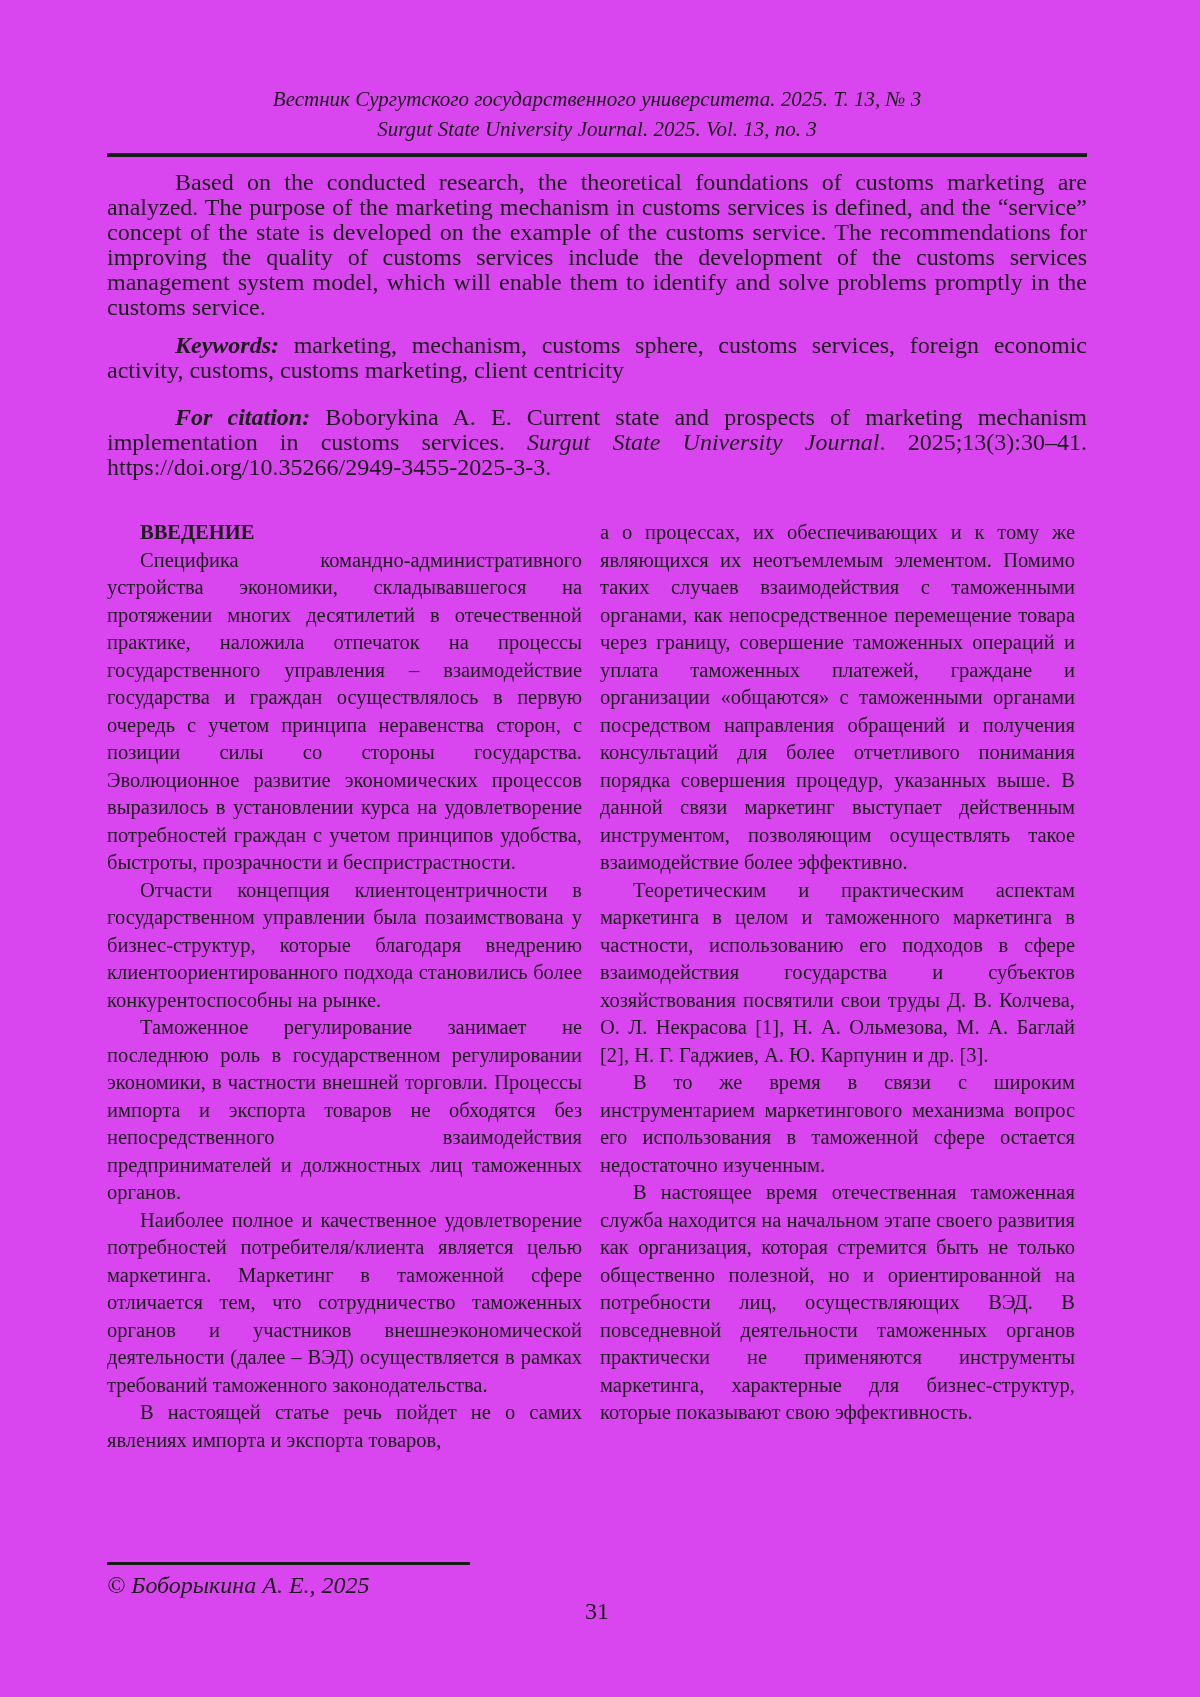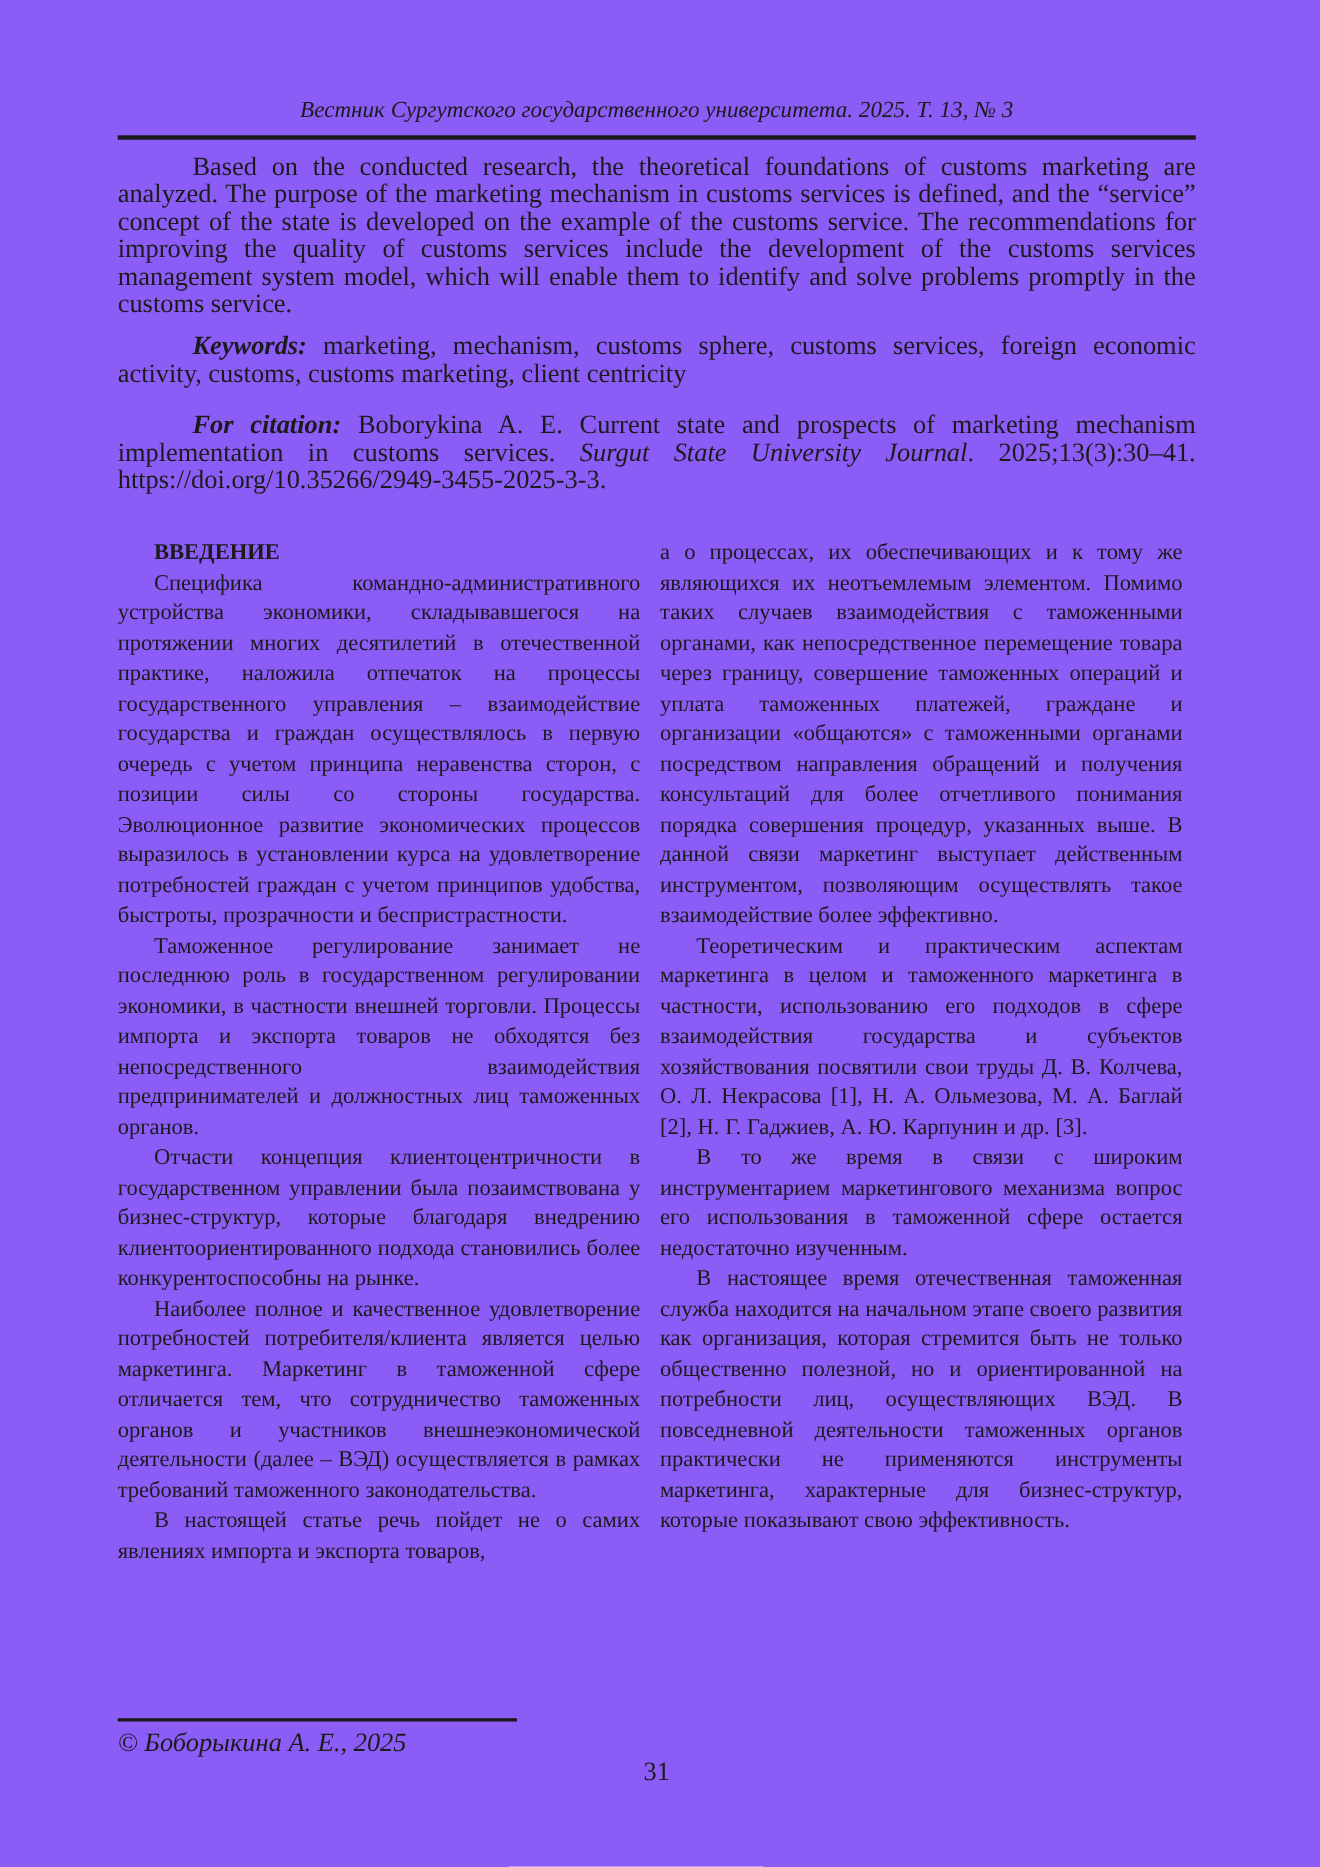--- a/index.html
+++ b/index.html
@@ -4,21 +4,21 @@
 <style>
   html, body {
     margin: 0;
     padding: 0;
     background: #ffffff;
   }
   .page {
     position: relative;
     width: 1200px;
     height: 1697px;
-    background: #8b5cf6;
+    background: #d946ef;
     color: #1b1b1b;
     font-family: "Liberation Serif", "DejaVu Serif", serif;
     overflow: hidden;
   }
   .content {
     position: absolute;
     left: 107px;
     top: 0;
     width: 980px;
   }
@@ -93,36 +93,37 @@
   }
 </style>
 </head>
 <body>
 
 <div class="page">
   <div class="content">
 
     <header class="journal-header">
       <div class="header-line">Вестник Сургутского государственного университета. 2025. Т. 13, № 3</div>
+      <div class="header-line">Surgut State University Journal. 2025. Vol. 13, no. 3</div>
     </header>
 
     <div class="header-rule"></div>
 
     <p class="abstract indent-lg" lang="en">Based on the conducted research, the theoretical foundations of customs marketing are analyzed. The purpose of the marketing mechanism in customs services is defined, and the “service” concept of the state is developed on the example of the customs service. The recommendations for improving the quality of customs services include the development of the customs services management system model, which will enable them to identify and solve problems promptly in the customs service.</p>
 
     <p class="keywords indent-lg" lang="en"><span class="bold-italic">Keywords:</span><span> marketing, mechanism, customs sphere, customs services, foreign economic activity, customs, customs marketing, client centricity</span></p>
 
     <p class="citation indent-lg" lang="en"><span class="bold-italic">For citation:</span><span> Boborykina A. E. Current state and prospects of marketing mechanism implementation in customs services. </span><span class="italic">Surgut State University Journal</span><span>. 2025;13(3):30–41. https://doi.org/10.35266/2949-3455-2025-3-3.</span></p>
 
     <div class="columns">
       <div class="col" lang="ru">
         <p class="intro-heading">ВВЕДЕНИЕ</p>
         <p>Специфика командно-административного устройства экономики, складывавшегося на протяжении многих десятилетий в отечественной практике, наложила отпечаток на процессы государственного управления – взаимодействие государства и граждан осуществлялось в первую очередь с учетом принципа неравенства сторон, с позиции силы со стороны государства. Эволюционное развитие экономических процессов выразилось в установлении курса на удовлетворение потребностей граждан с учетом принципов удобства, быстроты, прозрачности и беспристрастности.</p>
+        <p>Отчасти концепция клиентоцентричности в государственном управлении была позаимствована у бизнес-структур, которые благодаря внедрению клиентоориентированного подхода становились более конкурентоспособны на рынке.</p>
         <p>Таможенное регулирование занимает не последнюю роль в государственном регулировании экономики, в частности внешней торговли. Процессы импорта и экспорта товаров не обходятся без непосредственного взаимодействия предпринимателей и должностных лиц таможенных органов.</p>
-        <p>Отчасти концепция клиентоцентричности в государственном управлении была позаимствована у бизнес-структур, которые благодаря внедрению клиентоориентированного подхода становились более конкурентоспособны на рынке.</p>
         <p>Наиболее полное и качественное удовлетворение потребностей потребителя/клиента является целью маркетинга. Маркетинг в таможенной сфере отличается тем, что сотрудничество таможенных органов и участников внешнеэкономической деятельности (далее – ВЭД) осуществляется в рамках требований таможенного законодательства.</p>
         <p>В настоящей статье речь пойдет не о самих явлениях импорта и экспорта товаров,</p>
       </div>
       <div class="col" lang="ru">
         <p class="no-indent">а о процессах, их обеспечивающих и к тому же являющихся их неотъемлемым элементом. Помимо таких случаев взаимодействия с таможенными органами, как непосредственное перемещение товара через границу, совершение таможенных операций и уплата таможенных платежей, граждане и организации «общаются» с таможенными органами посредством направления обращений и получения консультаций для более отчетливого понимания порядка совершения процедур, указанных выше. В данной связи маркетинг выступает действенным инструментом, позволяющим осуществлять такое взаимодействие более эффективно.</p>
         <p>Теоретическим и практическим аспектам маркетинга в целом и таможенного маркетинга в частности, использованию его подходов в сфере взаимодействия государства и субъектов хозяйствования посвятили свои труды Д. В. Колчева, О. Л. Некрасова [1], Н. А. Ольмезова, М. А. Баглай [2], Н. Г. Гаджиев, А. Ю. Карпунин и др. [3].</p>
         <p>В то же время в связи с широким инструментарием маркетингового механизма вопрос его использования в таможенной сфере остается недостаточно изученным.</p>
         <p>В настоящее время отечественная таможенная служба находится на начальном этапе своего развития как организация, которая стремится быть не только общественно полезной, но и ориентированной на потребности лиц, осуществляющих ВЭД. В повседневной деятельности таможенных органов практически не применяются инструменты маркетинга, характерные для бизнес-структур, которые показывают свою эффективность.</p>
       </div>
     </div>

